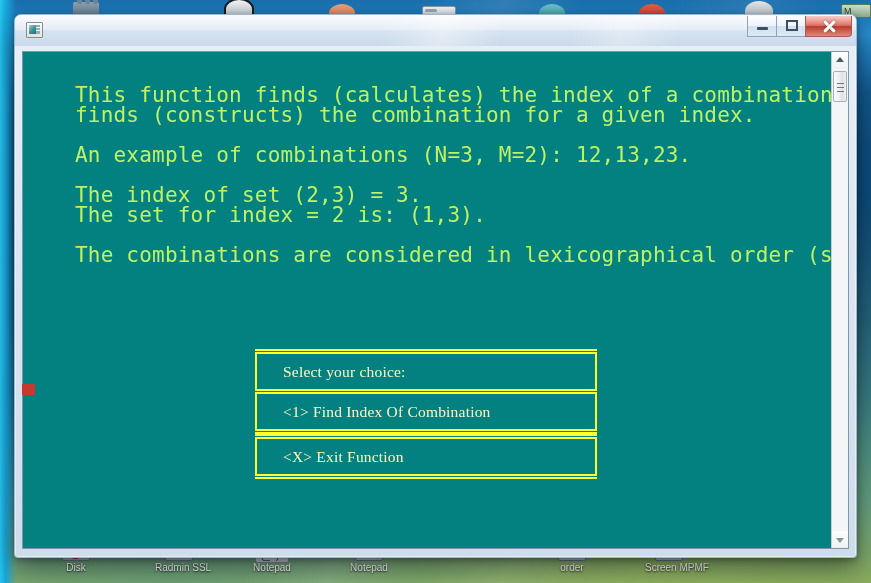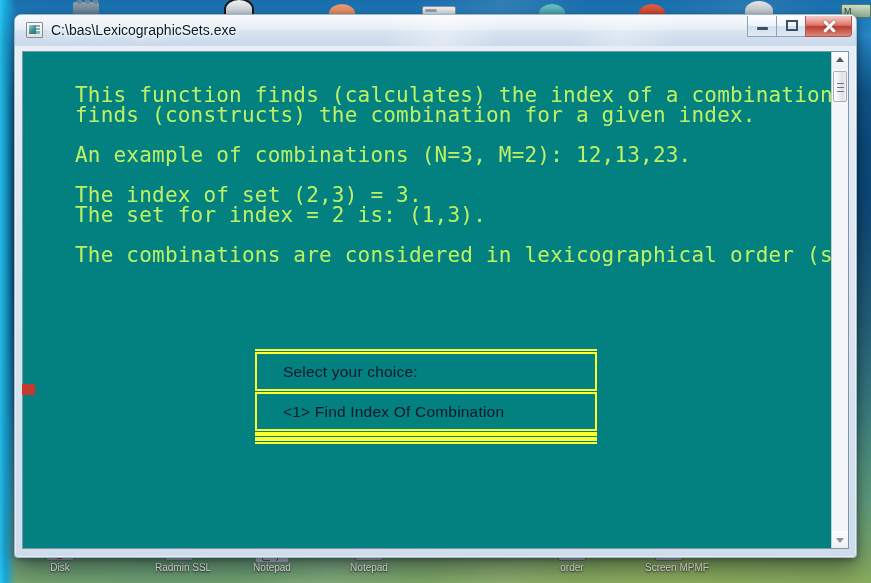--- a/index.html
+++ b/index.html
@@ -253,23 +253,23 @@
     height: 35px;
     border-left: 2px solid #ffff2e;
     border-right: 2px solid #ffff2e;
     box-sizing: border-box;
   }
   .mb-row span {
     position: absolute;
     left: 26px;
     top: 0;
     line-height: 35px;
-    font-family: Liberation Sans, sans-serif;
+    font-family: Liberation Serif, serif;
     font-size: 15.5px;
-    color: #0f172a;
+    color: #fef9c3;
     white-space: pre;
     letter-spacing: 0.2px;
   }
 
   
   #scrollbar {
     width: 17px;
     flex: 0 0 17px;
     background: #f0f0f0;
     border-left: 1px solid #c8cdd2;
@@ -378,21 +378,21 @@
       <div class="sh-dome" style="position:absolute;left:3px;top:13px;width:28px;height:20px;background:linear-gradient(180deg,#e7eaec,#a8b0b6);"></div>
     </div>
   </div>
   <div class="dicon" style="left:832px; top:-10px;">
     <div class="glyph">
       <div class="sh-box" style="position:absolute;left:2px;top:14px;width:30px;height:14px;background:linear-gradient(180deg,#cfe0cf,#8fae8e);border:1px solid #5d7a5c;box-sizing:border-box;"></div>
       <div style="position:absolute;left:5px;top:16px;font-size:9px;color:#2a4a2a;font-family:'Liberation Sans',sans-serif;">M</div>
     </div>
   </div>
 
-  <div class="dicon" style="left:36px; top:548px;">
+  <div class="dicon" style="left:52px; top:548px;">
     <div class="glyph" style="height:14px;">
       <div class="sh-box" style="position:absolute;left:3px;top:0;width:28px;height:13px;background:linear-gradient(180deg,#dfe6ec,#aab6c0);border:1px solid #6d7d8a;box-sizing:border-box;"></div>
       <div style="position:absolute;left:12px;top:3px;width:9px;height:8px;background:#b8302a;border-radius:0 0 4px 4px;"></div>
     </div>
     <div class="lbl">Disk</div>
   </div>
   <div class="dicon" style="left:155px; top:548px;">
     <div class="glyph" style="height:14px;">
       <div class="sh-box" style="position:absolute;left:3px;top:0;width:28px;height:13px;background:linear-gradient(180deg,#e3e9ee,#aeb9c2);border:1px solid #6d7d8a;box-sizing:border-box;"></div>
     </div>
@@ -434,21 +434,20 @@
 <div id="window">
 
   <div id="titlebar">
     <div class="tb-sheen"></div>
 
     <div id="app-icon">
       <div class="scr"></div>
       <div class="bars"></div>
     </div>
 
-    <div id="title-text">C:\bas\LexicographicSets.exe</div>
 
     <div id="winbtns">
       <div class="wbtn min">
         <div class="m-dash"></div>
       </div>
       <div class="wbtn max">
         <div class="m-sq"></div>
       </div>
       <div class="wbtn close">
         <div class="m-x"></div>
@@ -473,20 +472,23 @@
         <div class="mb-rule"></div>
         <div class="mb-row">
           <span>Select your choice:</span>
         </div>
         <div class="mb-rule"></div>
         <div class="mb-row">
           <span>&lt;1&gt; Find Index Of Combination</span>
         </div>
         <div class="mb-rule"></div>
         <div class="mb-rule"></div>
+        <div class="mb-row">
+          <span>&lt;X&gt; Exit Function</span>
+        </div>
         <div class="mb-rule"></div>
       </div>
     </div>
 
     <div id="scrollbar">
       <div class="sb-btn up">
         <div class="sb-arrow"></div>
       </div>
       <div class="sb-track">
         <div class="sb-thumb">

